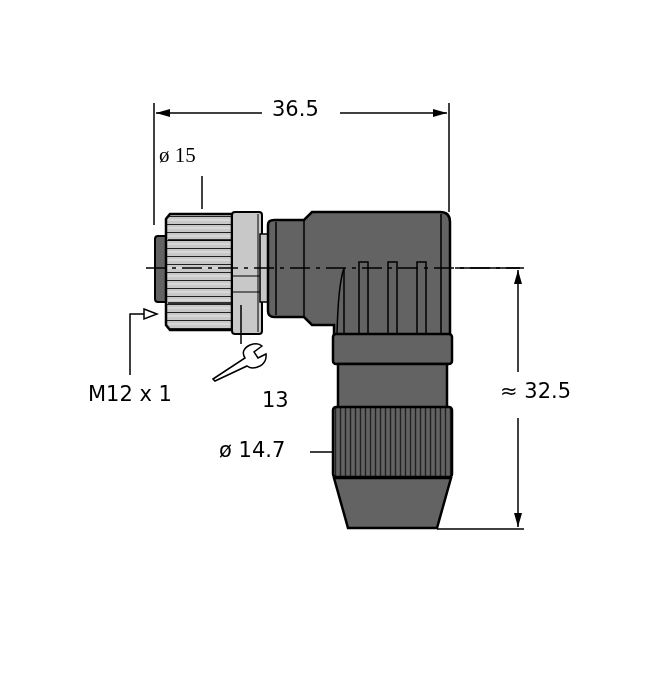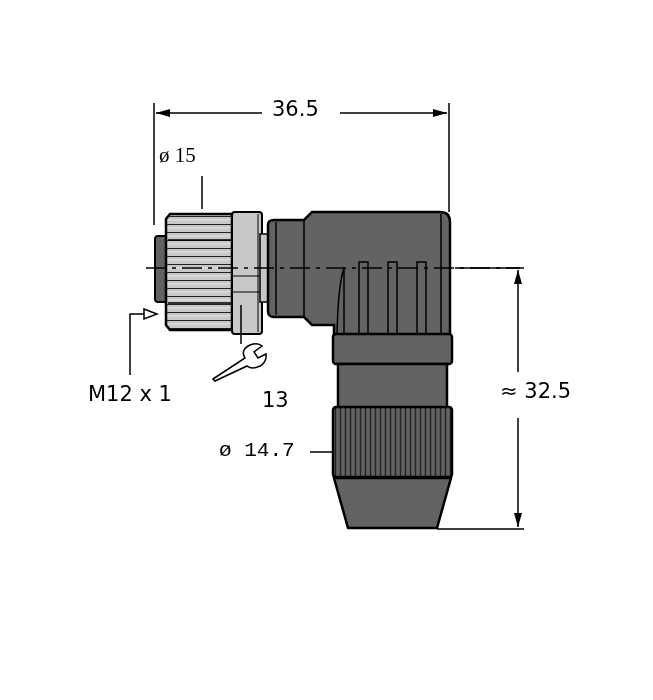--- a/index.html
+++ b/index.html
@@ -99,15 +99,15 @@
       <line x1="437" y1="529" x2="524" y2="529" stroke="#000" stroke-width="1.5"></line>
       <line x1="518" y1="270" x2="518" y2="372" stroke="#000" stroke-width="1.5" marker-start="url(#arrowL)"></line>
       <line x1="518" y1="418" x2="518" y2="527" stroke="#000" stroke-width="1.5" marker-end="url(#arrowR)"></line>
     </g>
   </svg>
 
   <span class="dim-text" style="left:272px; top:99px;">36.5</span>
   <span class="dim-text" style="left:159px; top:145px;font-family:Liberation Serif, serif;">ø 15</span>
   <span class="dim-text" style="left:88px; top:384px;">M12 x 1</span>
   <span class="dim-text" style="left:242px; top:390px;margin-left:20px;">13</span>
-  <span class="dim-text" style="left:219px; top:440px;font-family:Liberation Mono, monospace;">ø 14.7</span>
+  <span class="dim-text" style="left:219px; top:440px;">ø 14.7</span>
   <span class="dim-text" style="left:500px; top:381px;">≈ 32.5</span>
 </div>
 
 </body></html>

